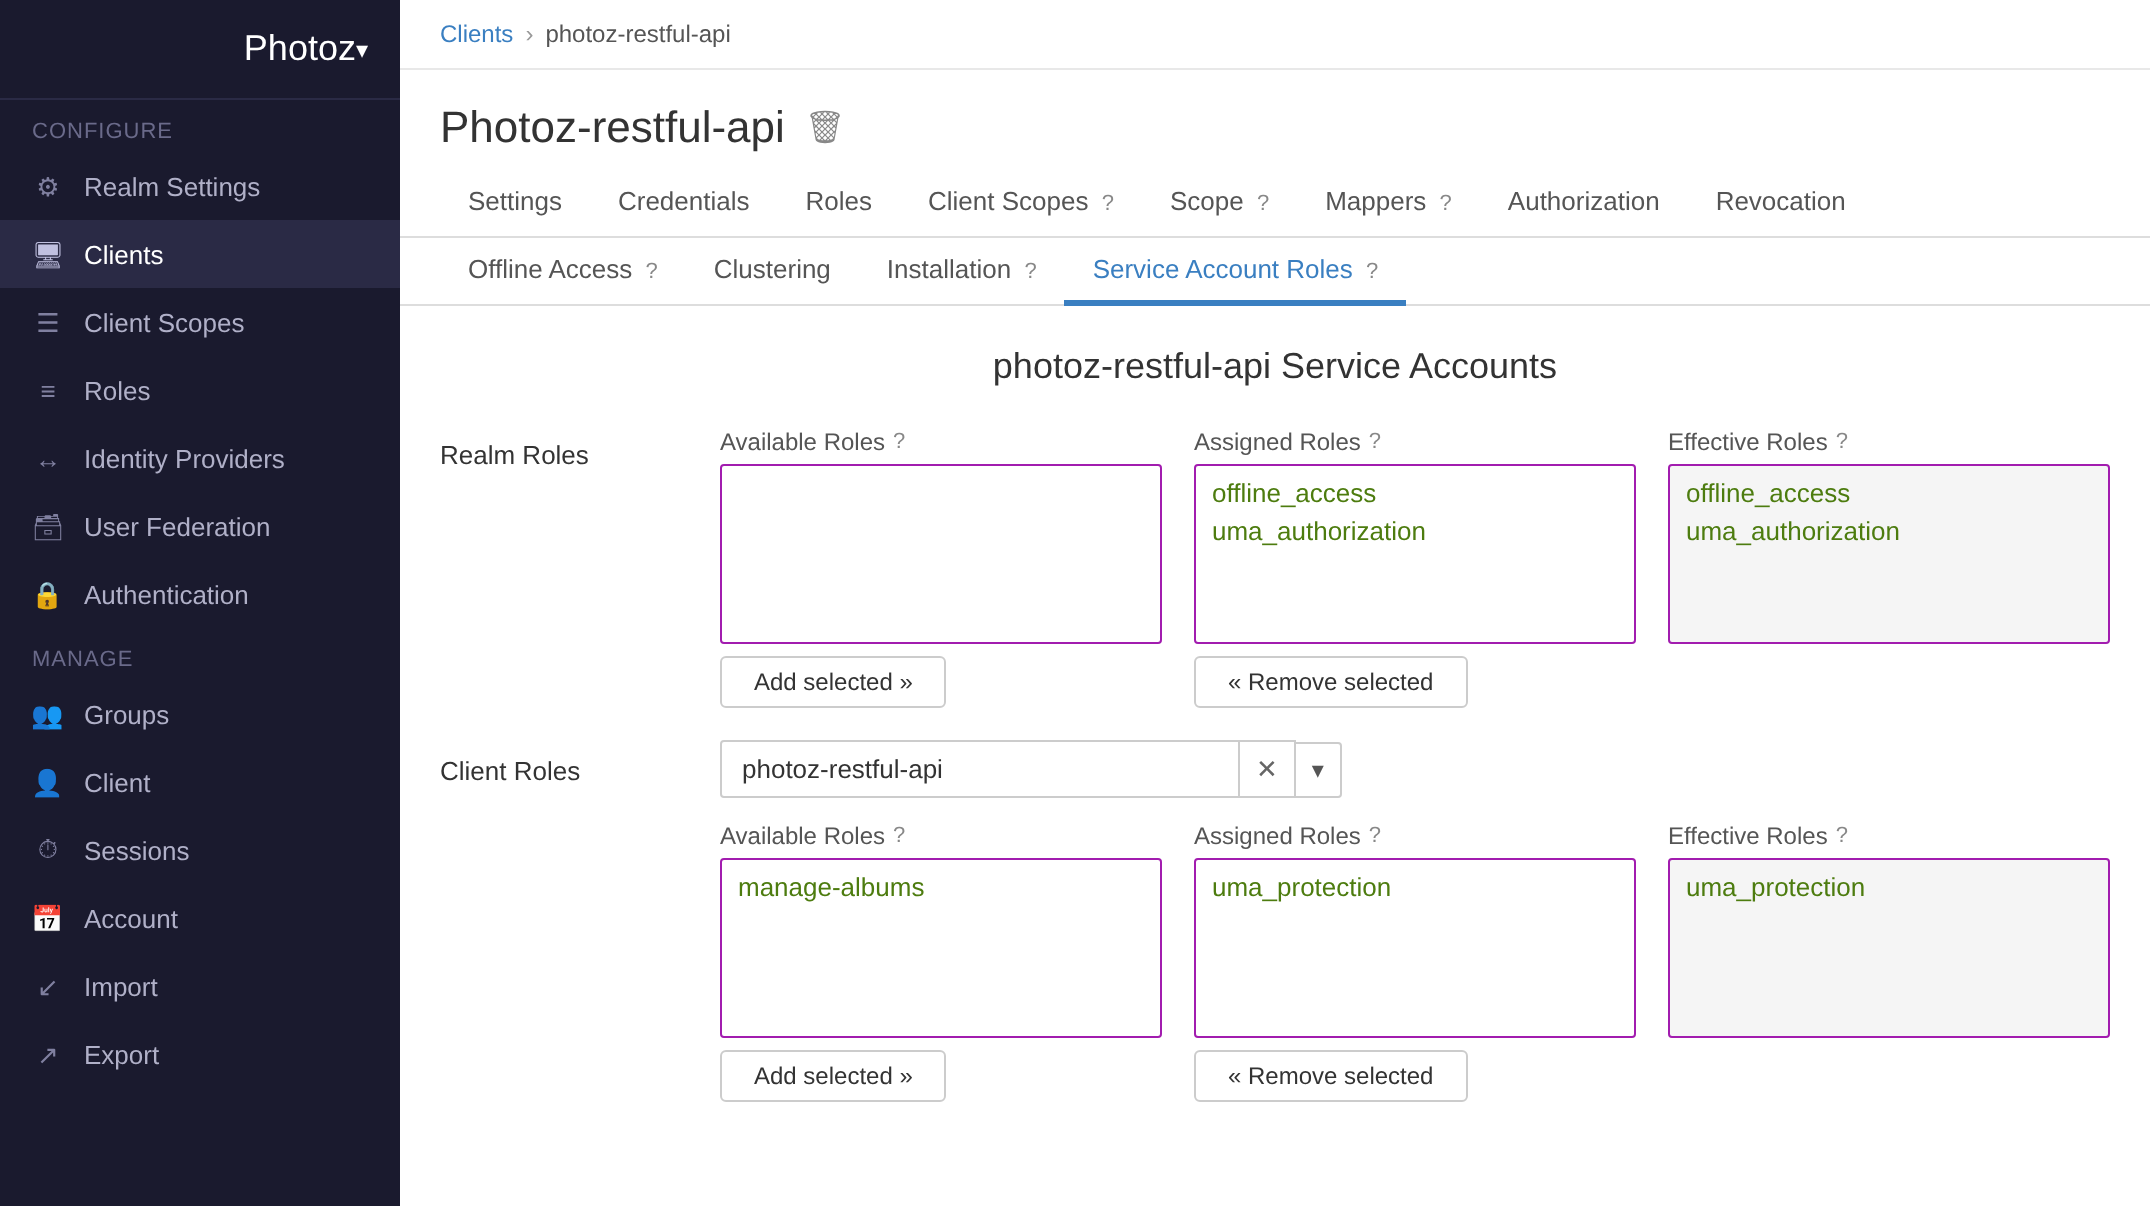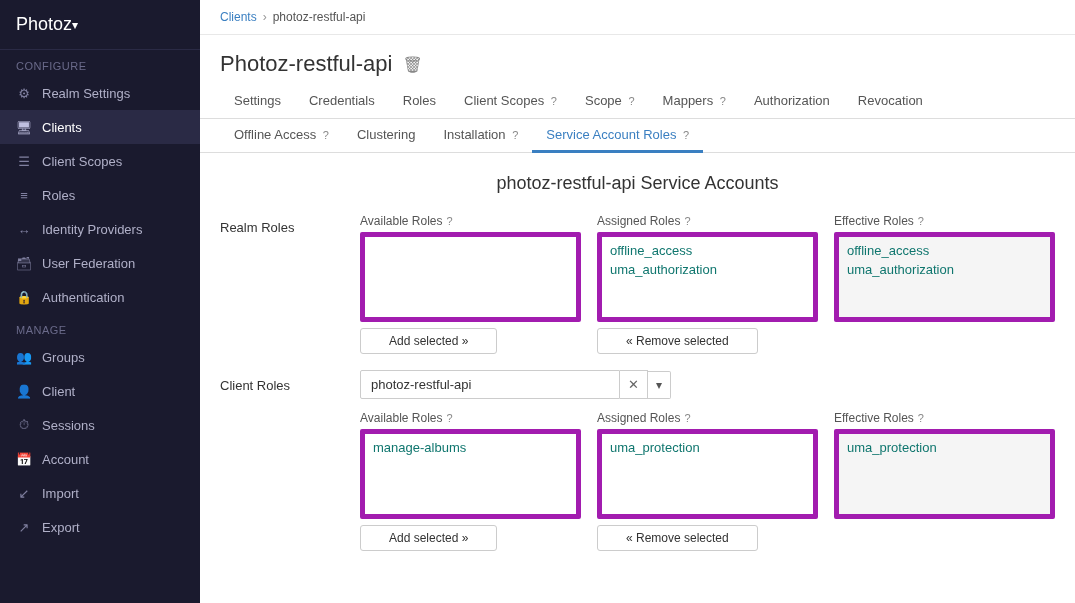--- a/index.html
+++ b/index.html
@@ -15,21 +15,21 @@
       display: flex;
       flex-direction: column;
     }
     .sidebar-logo {
       padding: 14px 16px;
       font-size: 18px;
       color: #fff;
       font-weight: 500;
       display: flex;
       align-items: center;
-      justify-content: flex-start;
+      justify-content: flex-end;
       border-bottom: 1px solid #2a2a45;
       cursor: pointer;
     }
     .sidebar-logo .chevron { font-size: 12px; }
     .sidebar-section-label {
       padding: 10px 16px 4px;
       font-size: 11px;
       color: #6a6a8a;
       text-transform: uppercase;
       letter-spacing: 0.5px;
@@ -160,37 +160,37 @@
       margin-bottom: 4px;
       display: flex;
       align-items: center;
       gap: 4px;
     }
     .roles-col-header .help-icon {
       color: #888;
       font-size: 11px;
     }
     .roles-listbox {
-      border: 5px solid #a21caf;
+      border: 1px solid #a21caf;
       background: #fff;
       min-height: 90px;
       padding: 4px;
       border-radius: 2px;
       font-size: 13px;
-      color: #0f766e;
+      color: #4d7c0f;
     }
     .roles-listbox.effective {
       background: #f5f5f5;
     }
     .roles-listbox-item {
       padding: 2px 4px;
     }
     .btn {
       display: inline-block;
-      padding: 5px 28px;
+      padding: 5px 16px;
       font-size: 12px;
       border: 1px solid #ccc;
       background: #fff;
       color: #333;
       border-radius: 3px;
       cursor: pointer;
       margin-top: 6px;
     }
 
     

